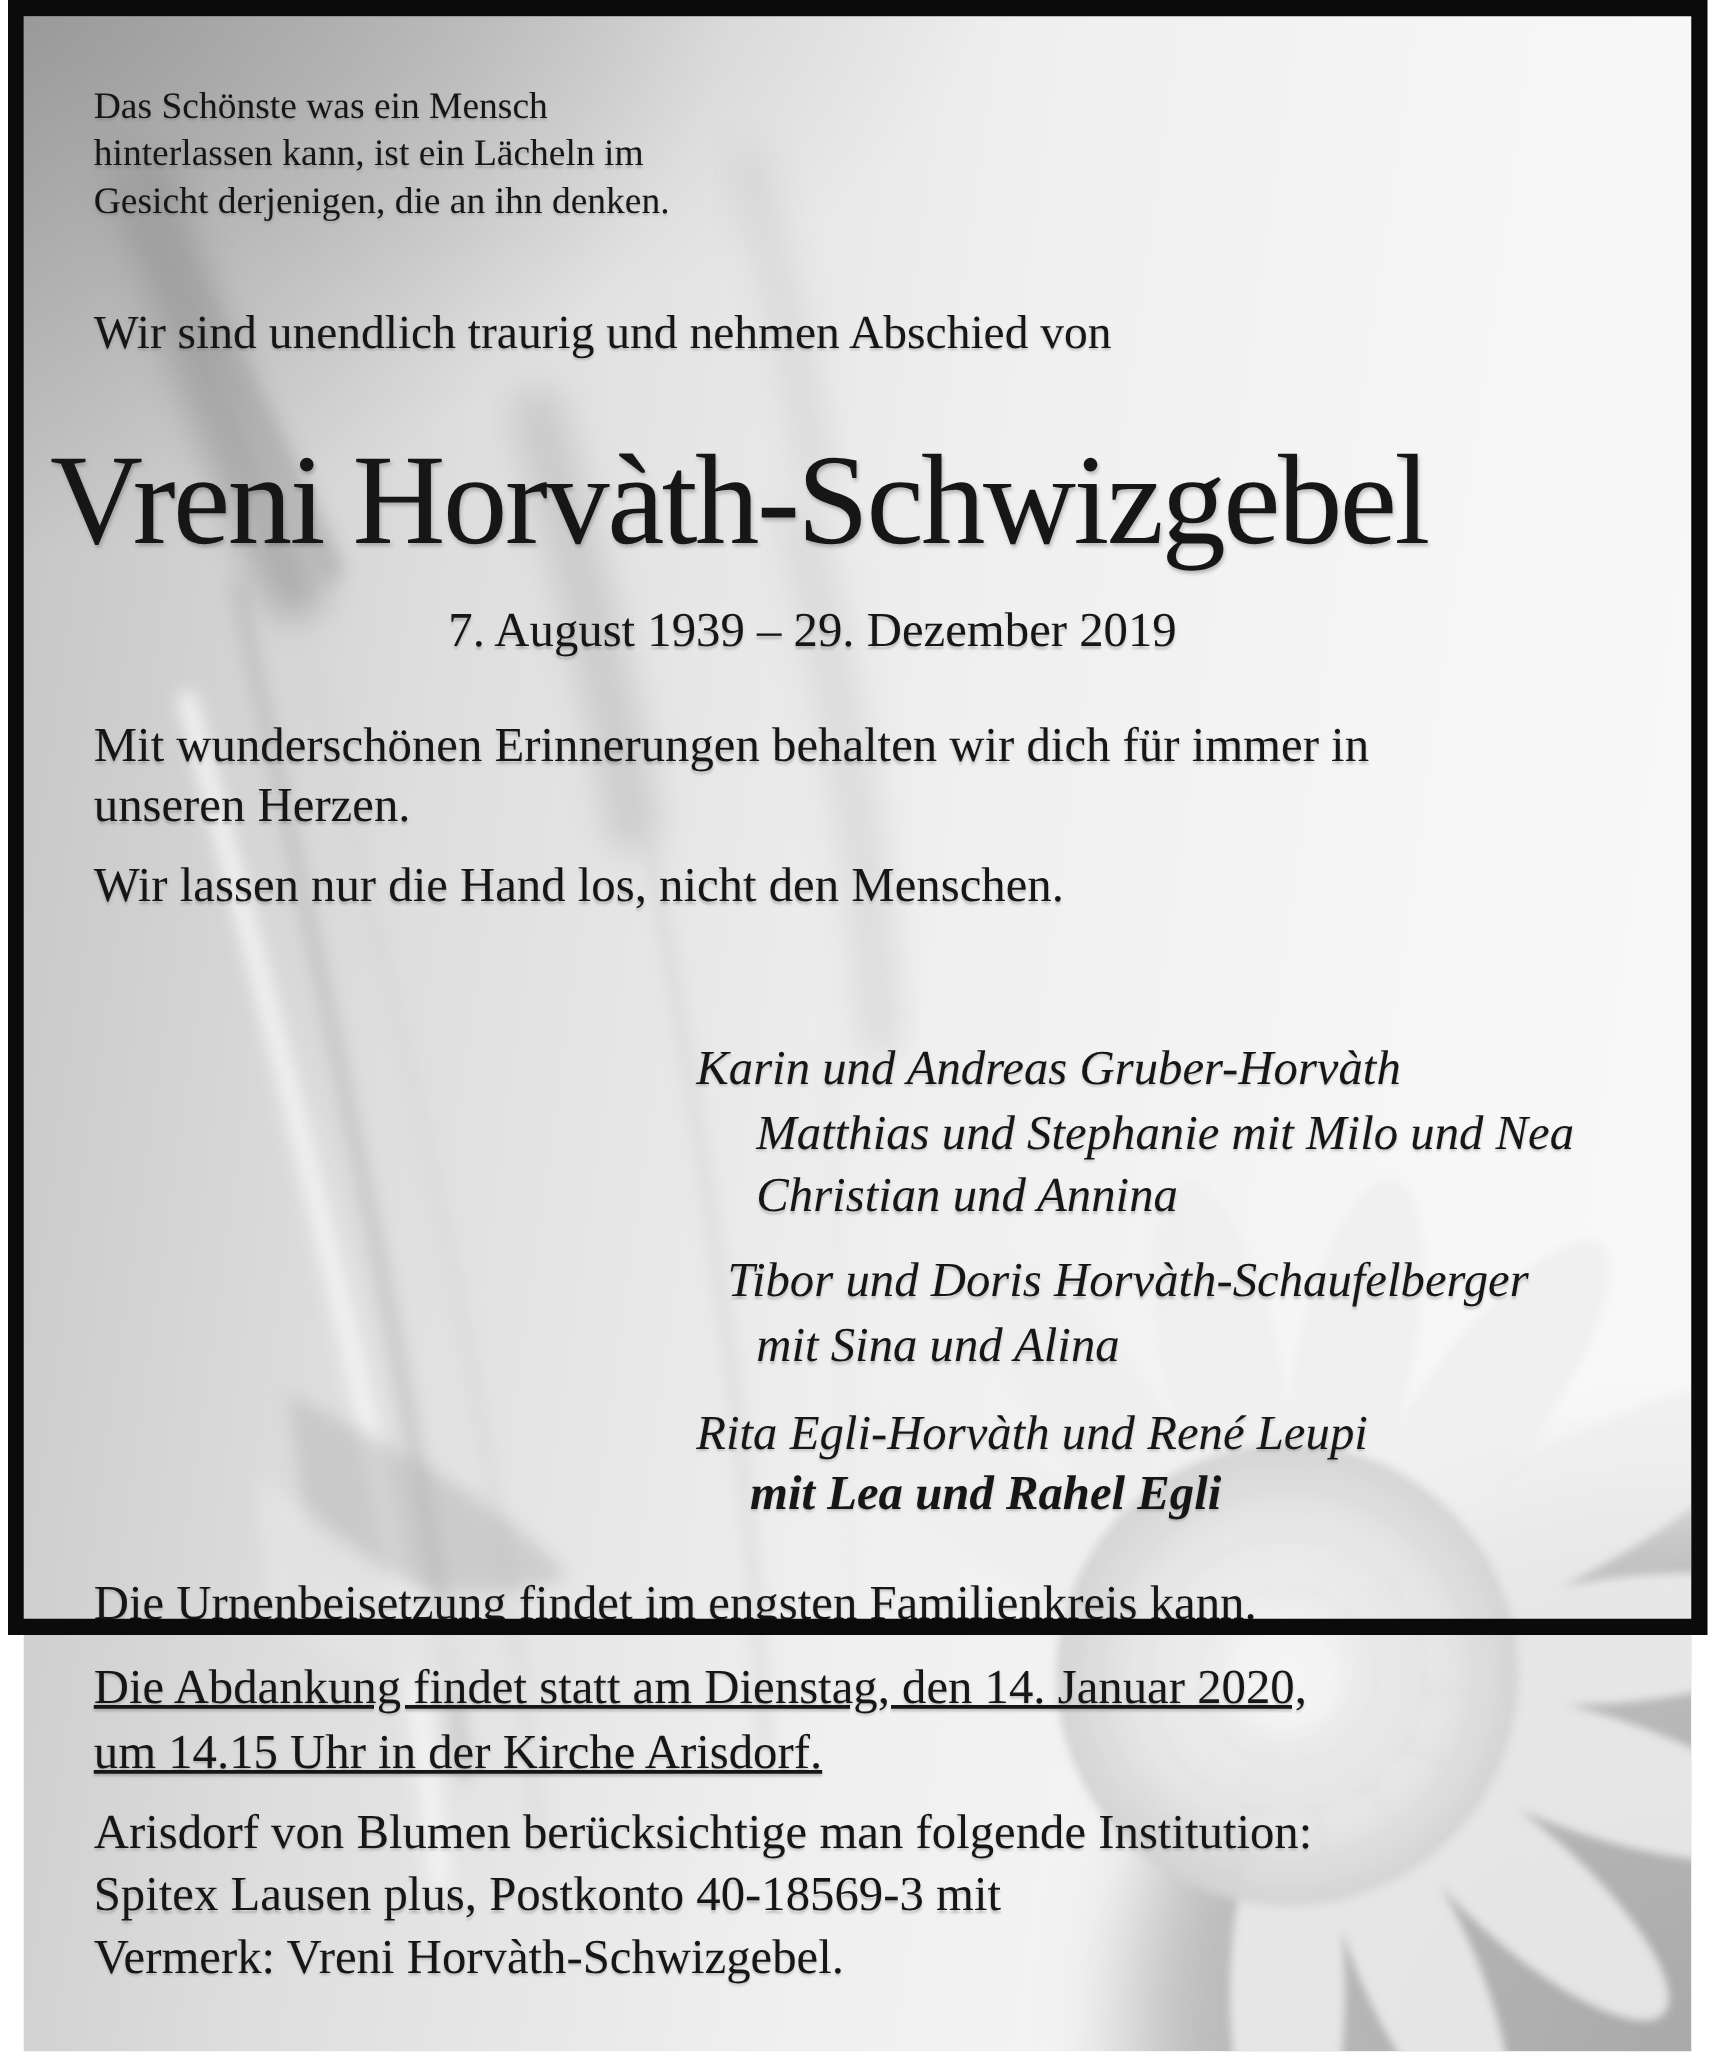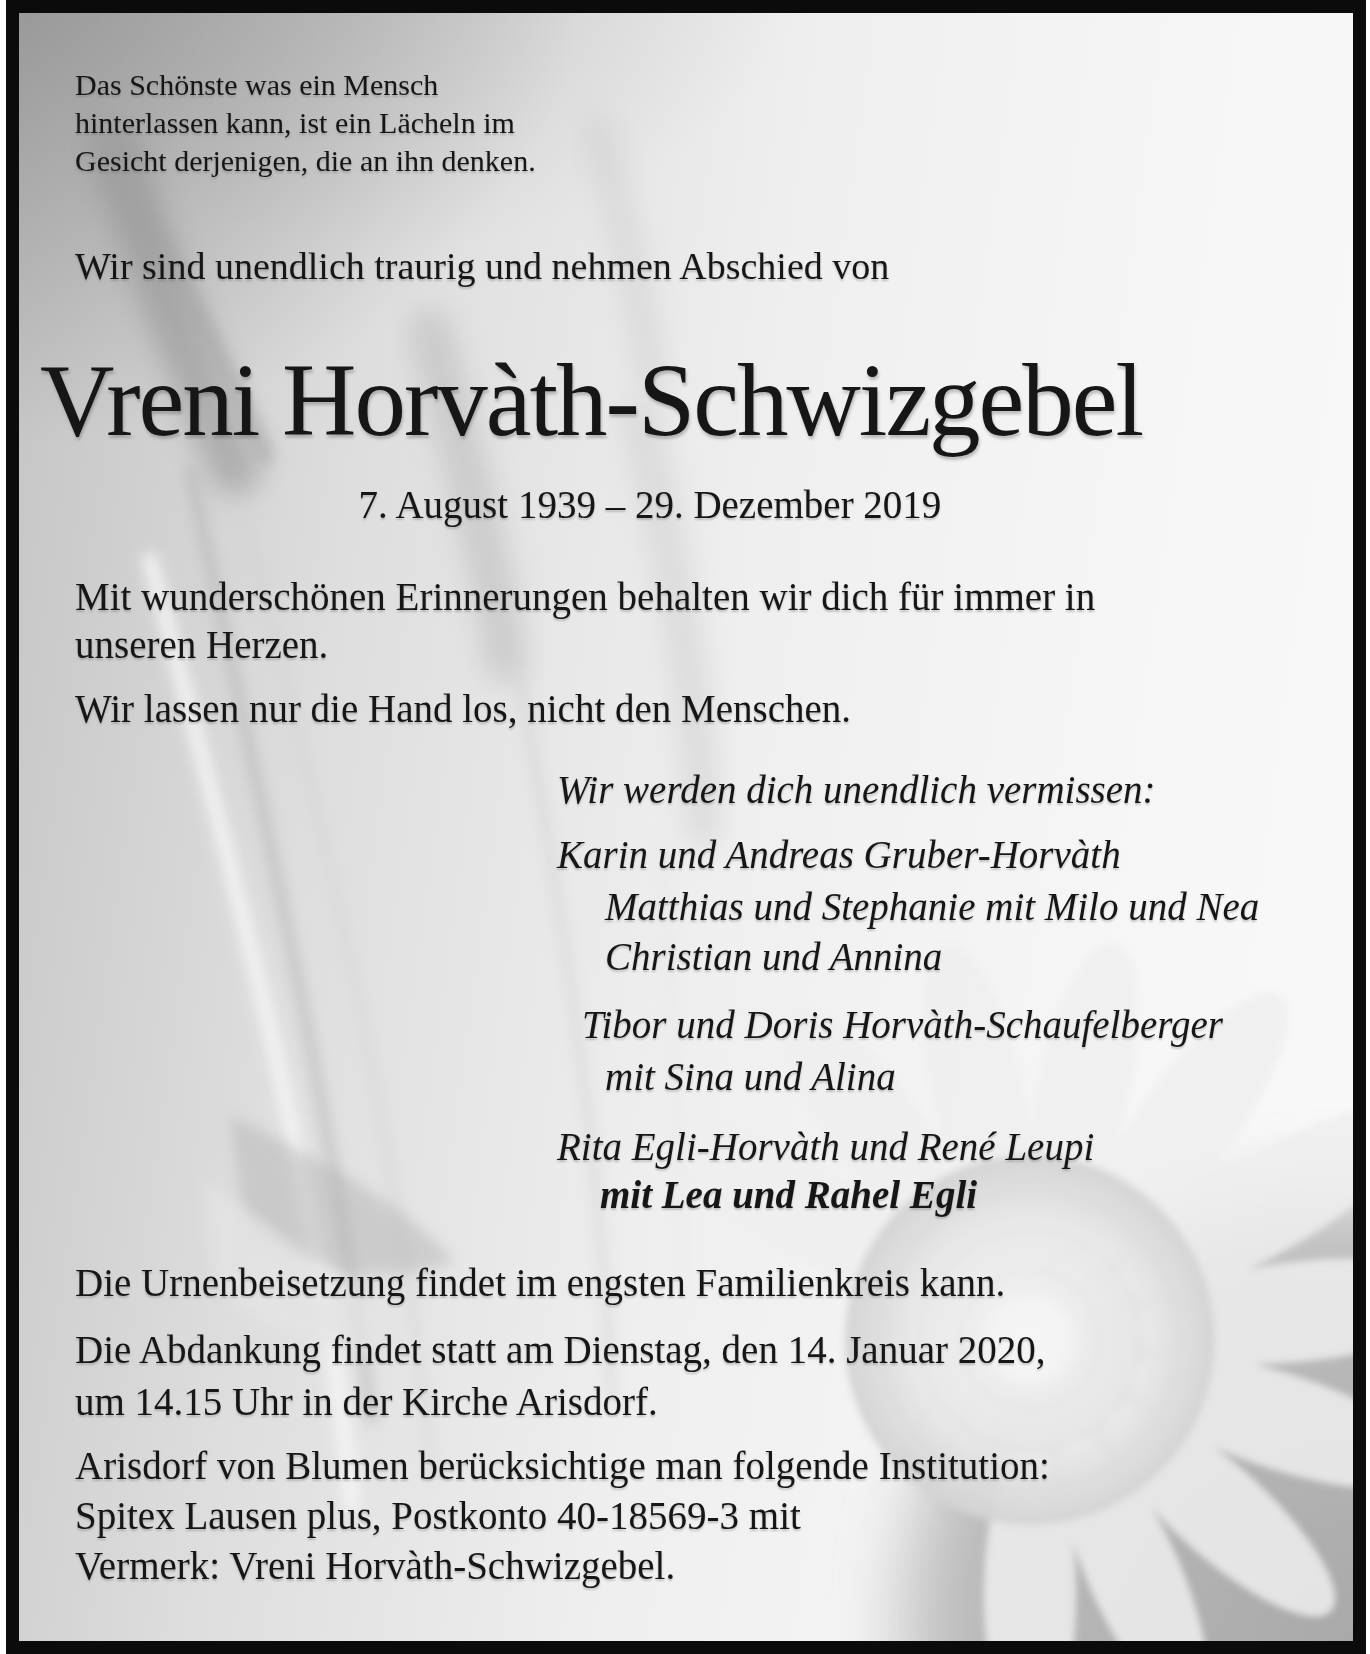--- a/index.html
+++ b/index.html
@@ -6,21 +6,21 @@
     margin: 0;
     padding: 0;
     background: #ffffff;
     width: 1370px;
     height: 1654px;
     overflow: hidden;
   }
   .sheet {
     position: relative;
     width: 1370px;
-    height: 1654px;
+    height: 1308px;
     font-family: "Liberation Serif", serif;
     color: #161616;
   }
   
   .bg {
     position: absolute;
     left: 19px;
     top: 13px;
     width: 1334px;
     height: 1628px;
@@ -92,21 +92,21 @@
   }
   .fw-header { left: 557px; top: 767px; }
   .fw-0-0 { left: 557px; top: 832px; }
   .fw-0-1 { left: 605px; top: 884px; }
   .fw-0-2 { left: 605px; top: 934px; }
   .fw-1-0 { left: 557px; top: 1002px; margin-left: 25px; }
   .fw-1-1 { left: 605px; top: 1054px; }
   .fw-2-0 { left: 557px; top: 1124px; }
   .fw-2-1 { left: 600px; top: 1172px; font-weight: bold; }
   .urn      { left: 75px; top: 1259px; }
-  .service  { left: 75px; top: 1324px; line-height: 52px; }
+  .service  { left: 75px; top: 1324px; line-height: 52px; text-decoration: underline; }
   .donation { left: 75px; top: 1441px; line-height: 50px; }
 </style>
 </head>
 <body>
 
 <div class="sheet">
 
   <div class="bg">
     <svg width="1334" height="1628" viewBox="19 13 1334 1628" xmlns="http://www.w3.org/2000/svg">
       <defs>
@@ -183,21 +183,20 @@
   <div class="txt name">Vreni Horvàth-Schwizgebel</div>
   <div class="txt dates">7. August 1939 – 29. Dezember 2019</div>
 
   <div class="txt body-par memory">
     <div>Mit wunderschönen Erinnerungen behalten wir dich für immer in</div>
     <div>unseren Herzen.</div>
   </div>
 
   <div class="txt body-par hand">Wir lassen nur die Hand los, nicht den Menschen.</div>
 
-  <div class="txt fw fw-header">Wir werden dich unendlich vermissen:</div>
   <div class="txt fw fw-0-0">Karin und Andreas Gruber-Horvàth</div>
   <div class="txt fw fw-0-1">Matthias und Stephanie mit Milo und Nea</div>
   <div class="txt fw fw-0-2">Christian und Annina</div>
   <div class="txt fw fw-1-0">Tibor und Doris Horvàth-Schaufelberger</div>
   <div class="txt fw fw-1-1">mit Sina und Alina</div>
   <div class="txt fw fw-2-0">Rita Egli-Horvàth und René Leupi</div>
   <div class="txt fw fw-2-1">mit Lea und Rahel Egli</div>
 
   <div class="txt body-par urn">Die Urnenbeisetzung findet im engsten Familienkreis kann.</div>
 

